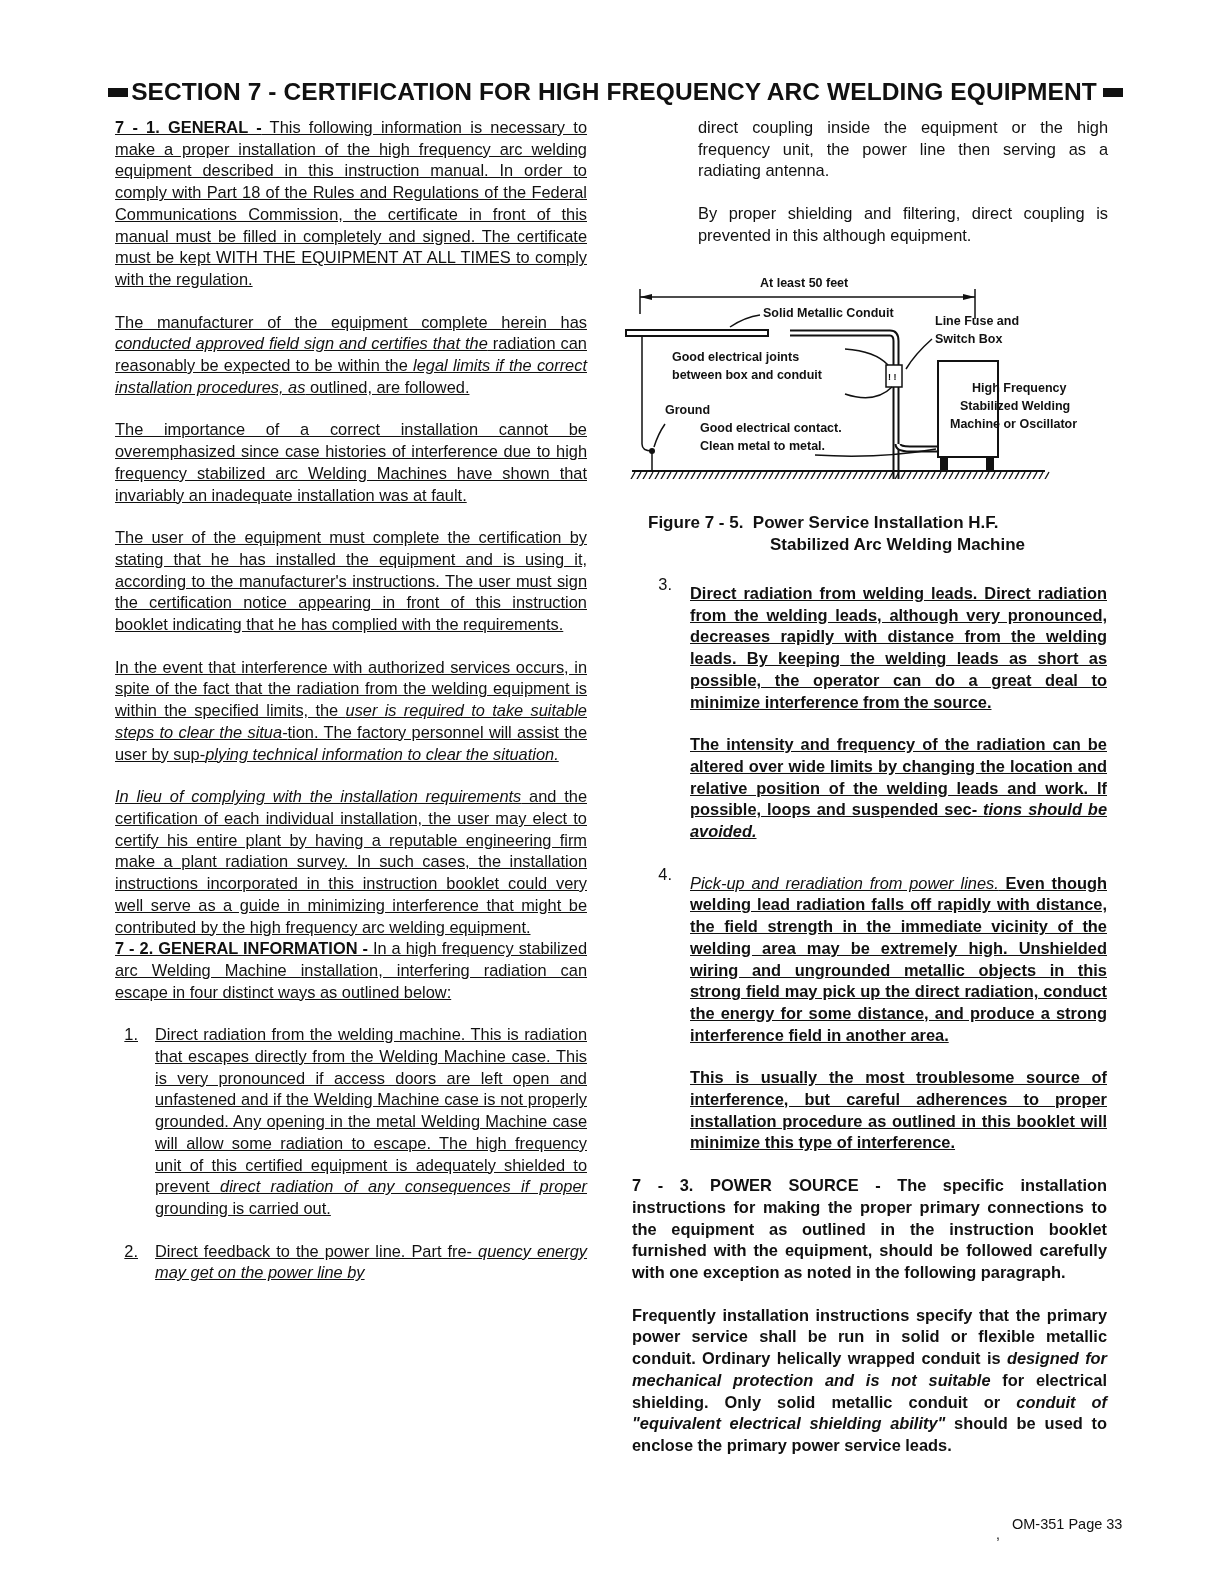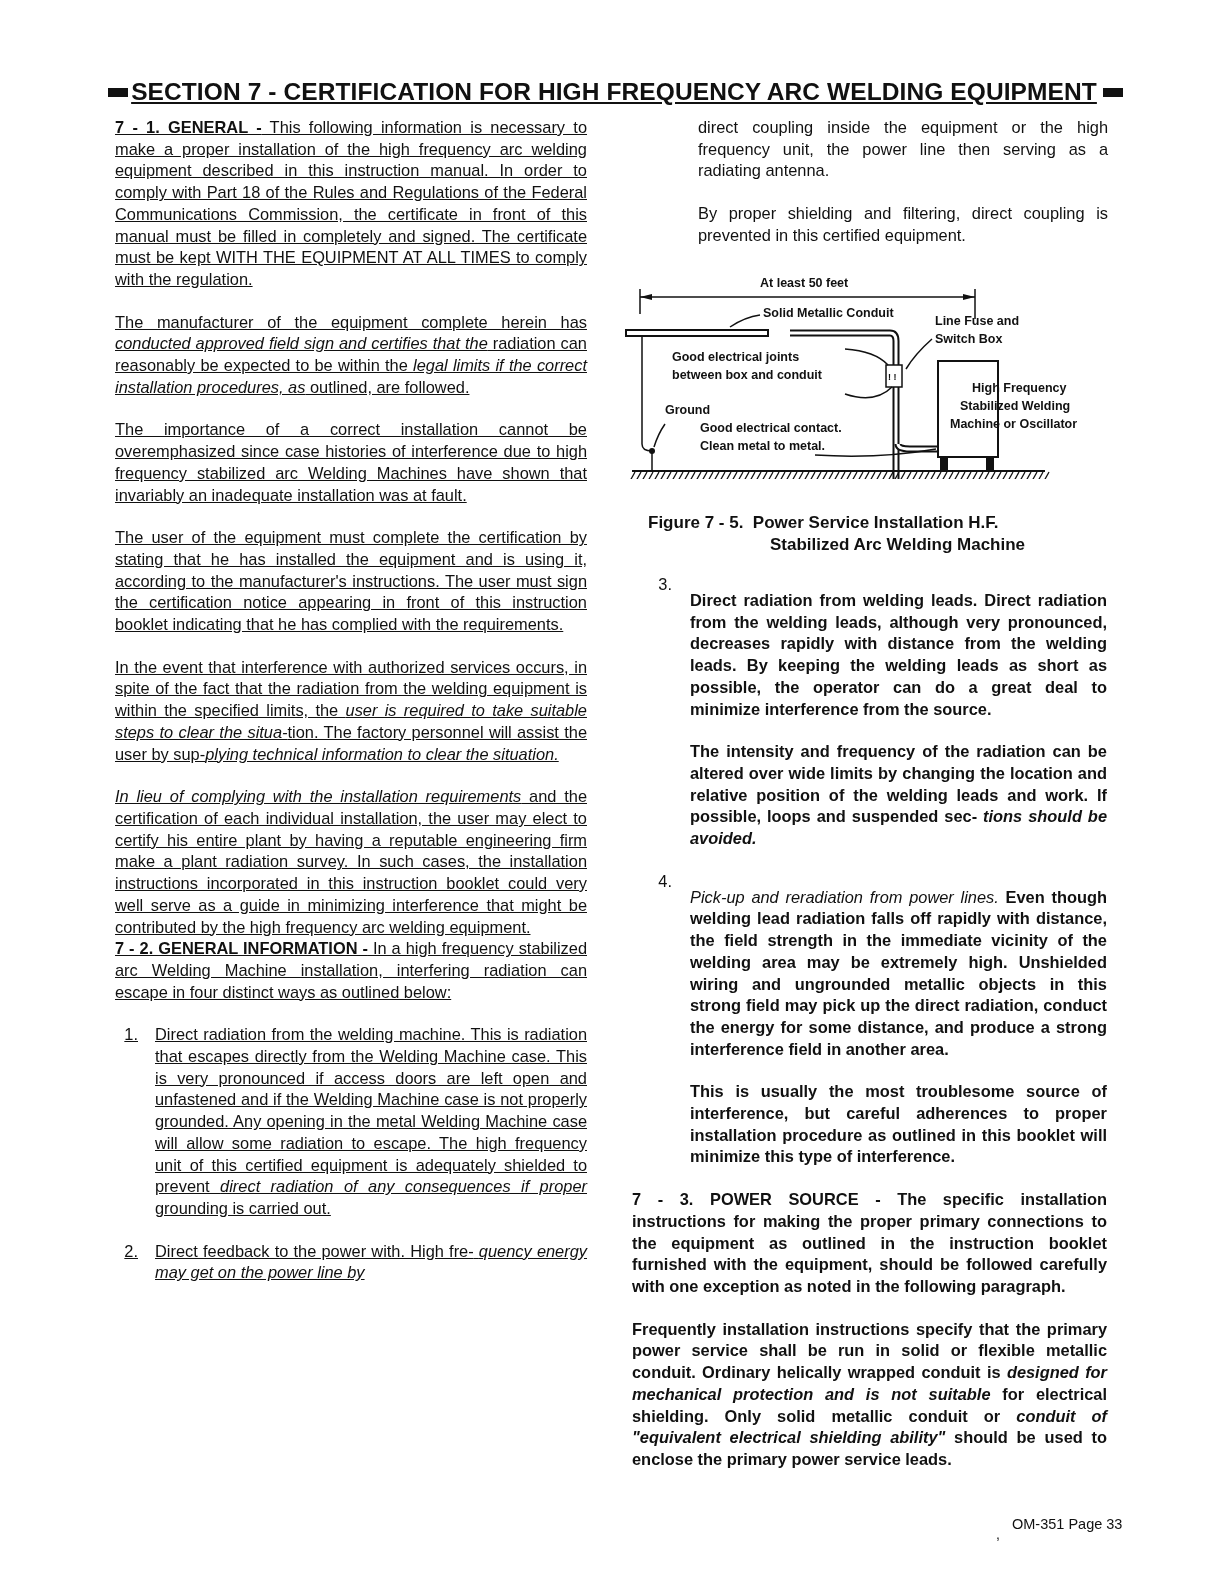--- a/index.html
+++ b/index.html
@@ -3,39 +3,39 @@
 <meta charset="utf-8">
 <style>
   html, body { margin: 0; padding: 0; background: #ffffff; }
   body {
     width: 1224px; height: 1584px; position: relative; overflow: hidden;
     color: #111; font-family: "Liberation Sans", sans-serif;
   }
   .header {
     position: absolute; left: 108px; top: 78px; width: 1015px;
     font-weight: bold; font-size: 24.5px; letter-spacing: 0.1px; white-space: nowrap;
-    display: flex; align-items: center; text-decoration: underline;
+    display: flex; align-items: center;
   }
   .header .bar { display: inline-block; width: 24px; height: 9px; background: #111; }
   .header .bar.left { margin-right: 3px; }
   .header .bar.right { margin-left: 6px; }
 
   .col { position: absolute; font-size: 16.4px; line-height: 21.7px; text-align: justify; }
   .col-left { left: 115px; top: 117px; width: 472px; text-decoration: underline; }
   .col-right { left: 632px; top: 117px; width: 475px; }
   .col p { margin: 0 0 21px 0; }
   .col p.tight { margin-bottom: 0; }
   .heading { font-weight: bold; }
   .it { font-style: italic; }
   .list { margin: 0; padding: 0; list-style: none; }
   .list li { display: flex; margin-bottom: 21px; }
   .list .num { width: 40px; flex: none; text-align: right; padding-right: 17px; box-sizing: border-box; }
   .list .num-r { width: 58px; flex: none; text-align: right; padding-right: 18px; box-sizing: border-box; }
   .list .body { flex: 1; }
-  .list .body p { margin: 16px 0 21px 0; }
+  .list .body p { margin: 9px 0 21px 0; text-decoration: underline; }
   .list .body p:last-child { margin-bottom: 0; }
   .bold-text { font-weight: bold; }
 
   .figure { position: absolute; left: 620px; top: 269px; width: 500px; height: 210px; }
   .figure svg { width: 500px; height: 210px; display: block; }
   .figure svg text { font-family: "Liberation Sans", sans-serif; font-weight: bold; font-size: 12.5px; fill: #111; }
   .fig-caption {
     position: absolute; left: 648px; top: 512px; width: 460px;
     font-weight: bold; font-size: 17px; line-height: 22px;
   }
@@ -69,28 +69,28 @@
 
   <p><span class="heading">7 - 2. GENERAL INFORMATION -</span><span> In a high frequency stabilized arc Welding Machine installation, interfering radiation can escape in four distinct ways as outlined below:</span></p>
 
   <ul class="list">
     <li>
       <span class="num">1.</span>
       <span class="body"><span>Direct radiation from the welding machine. This is radiation that escapes directly from the Welding Machine case. This is very pronounced if access doors are left open and unfastened and if the Welding Machine case is not properly grounded. Any opening in the metal Welding Machine case will allow some radiation to escape. The high frequency unit of this certified equipment is adequately shielded to prevent </span><span class="it">direct radiation of any consequences if proper</span><span> grounding is carried out.</span></span>
     </li>
     <li>
       <span class="num">2.</span>
-      <span class="body"><span>Direct feedback to the power with. High fre-</span> <span class="it">quency energy may get on the power line by</span></span>
+      <span class="body"><span>Direct feedback to the power line. Part fre-</span> <span class="it">quency energy may get on the power line by</span></span>
     </li>
   </ul>
 </div>
 
 <div class="col col-right" style="left:698px; width:410px;">
   <p>direct coupling inside the equipment or the high frequency unit, the power line then serving as a radiating antenna.</p>
-  <p>By proper shielding and filtering, direct coupling is prevented in this certified equipment.</p>
+  <p>By proper shielding and filtering, direct coupling is prevented in this although equipment.</p>
 </div>
 
 <div class="figure">
   <svg viewBox="0 0 500 210">
 
     <line x1="20" y1="20" x2="20" y2="45" stroke="#111" stroke-width="1.5"></line>
     <line x1="355" y1="20" x2="355" y2="50" stroke="#111" stroke-width="1.5"></line>
     <line x1="20" y1="28" x2="355" y2="28" stroke="#111" stroke-width="1.5"></line>
     <polygon points="20,28 32,25 32,31" fill="#111"></polygon>
     <polygon points="355,28 343,25 343,31" fill="#111"></polygon>

